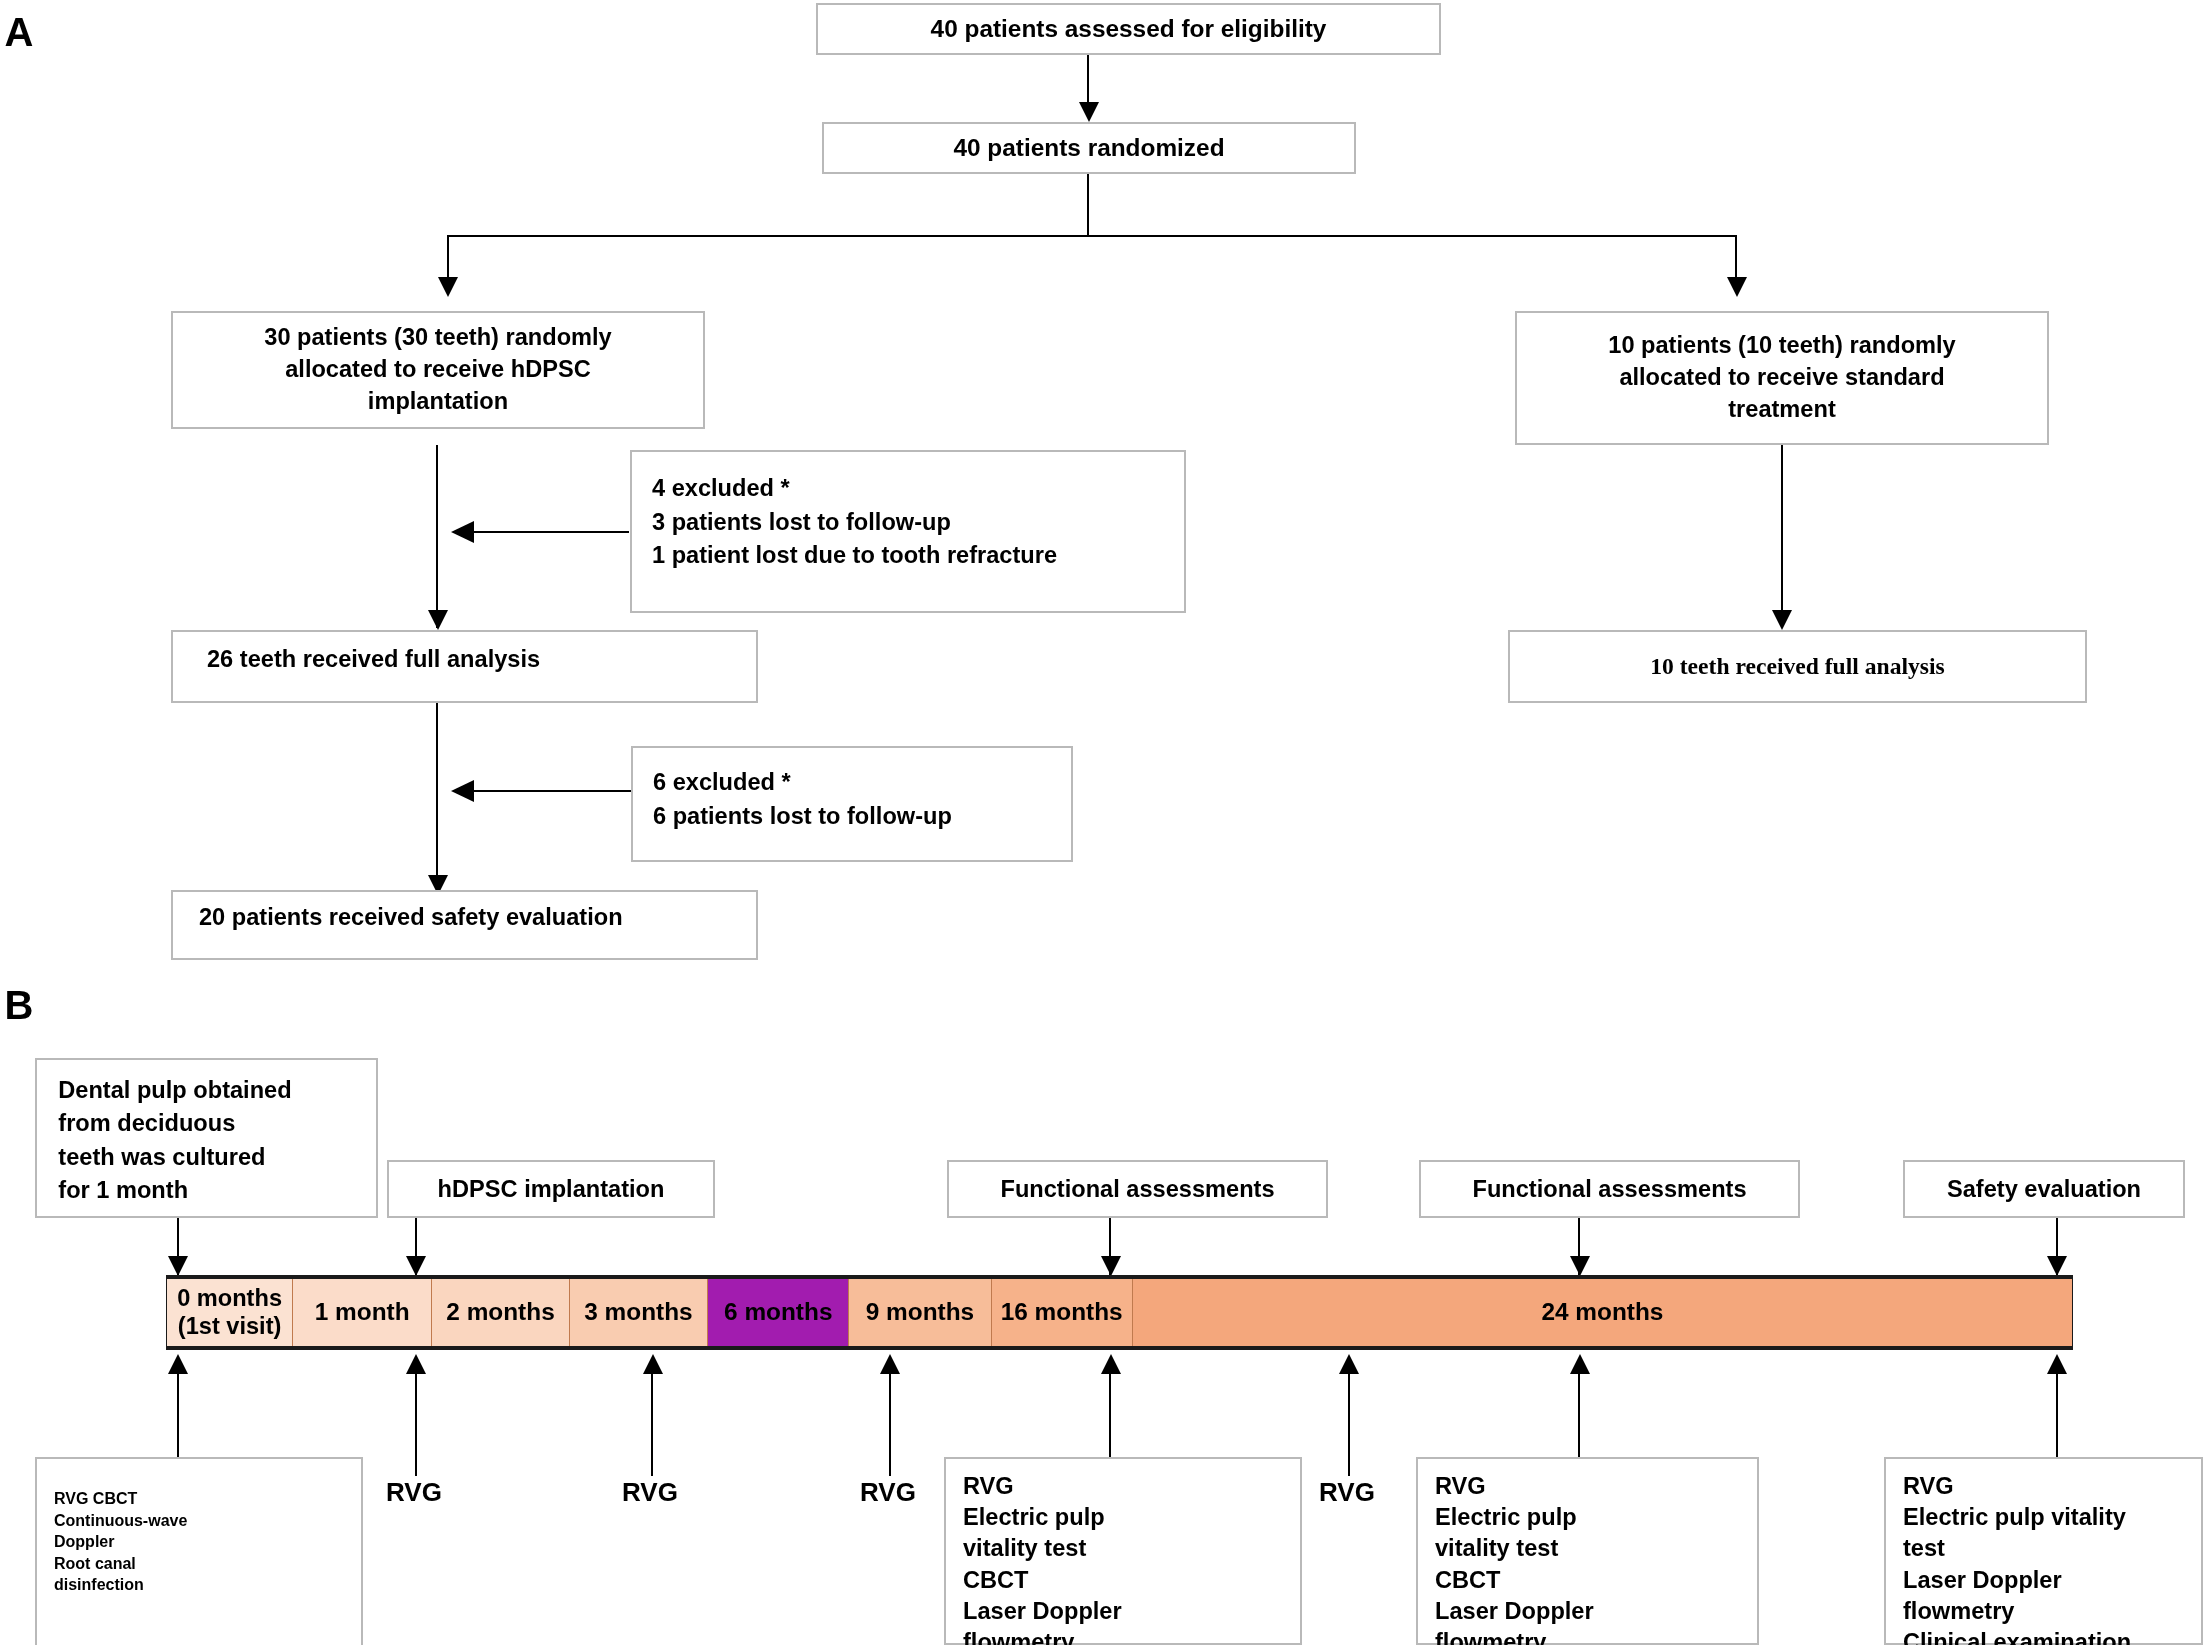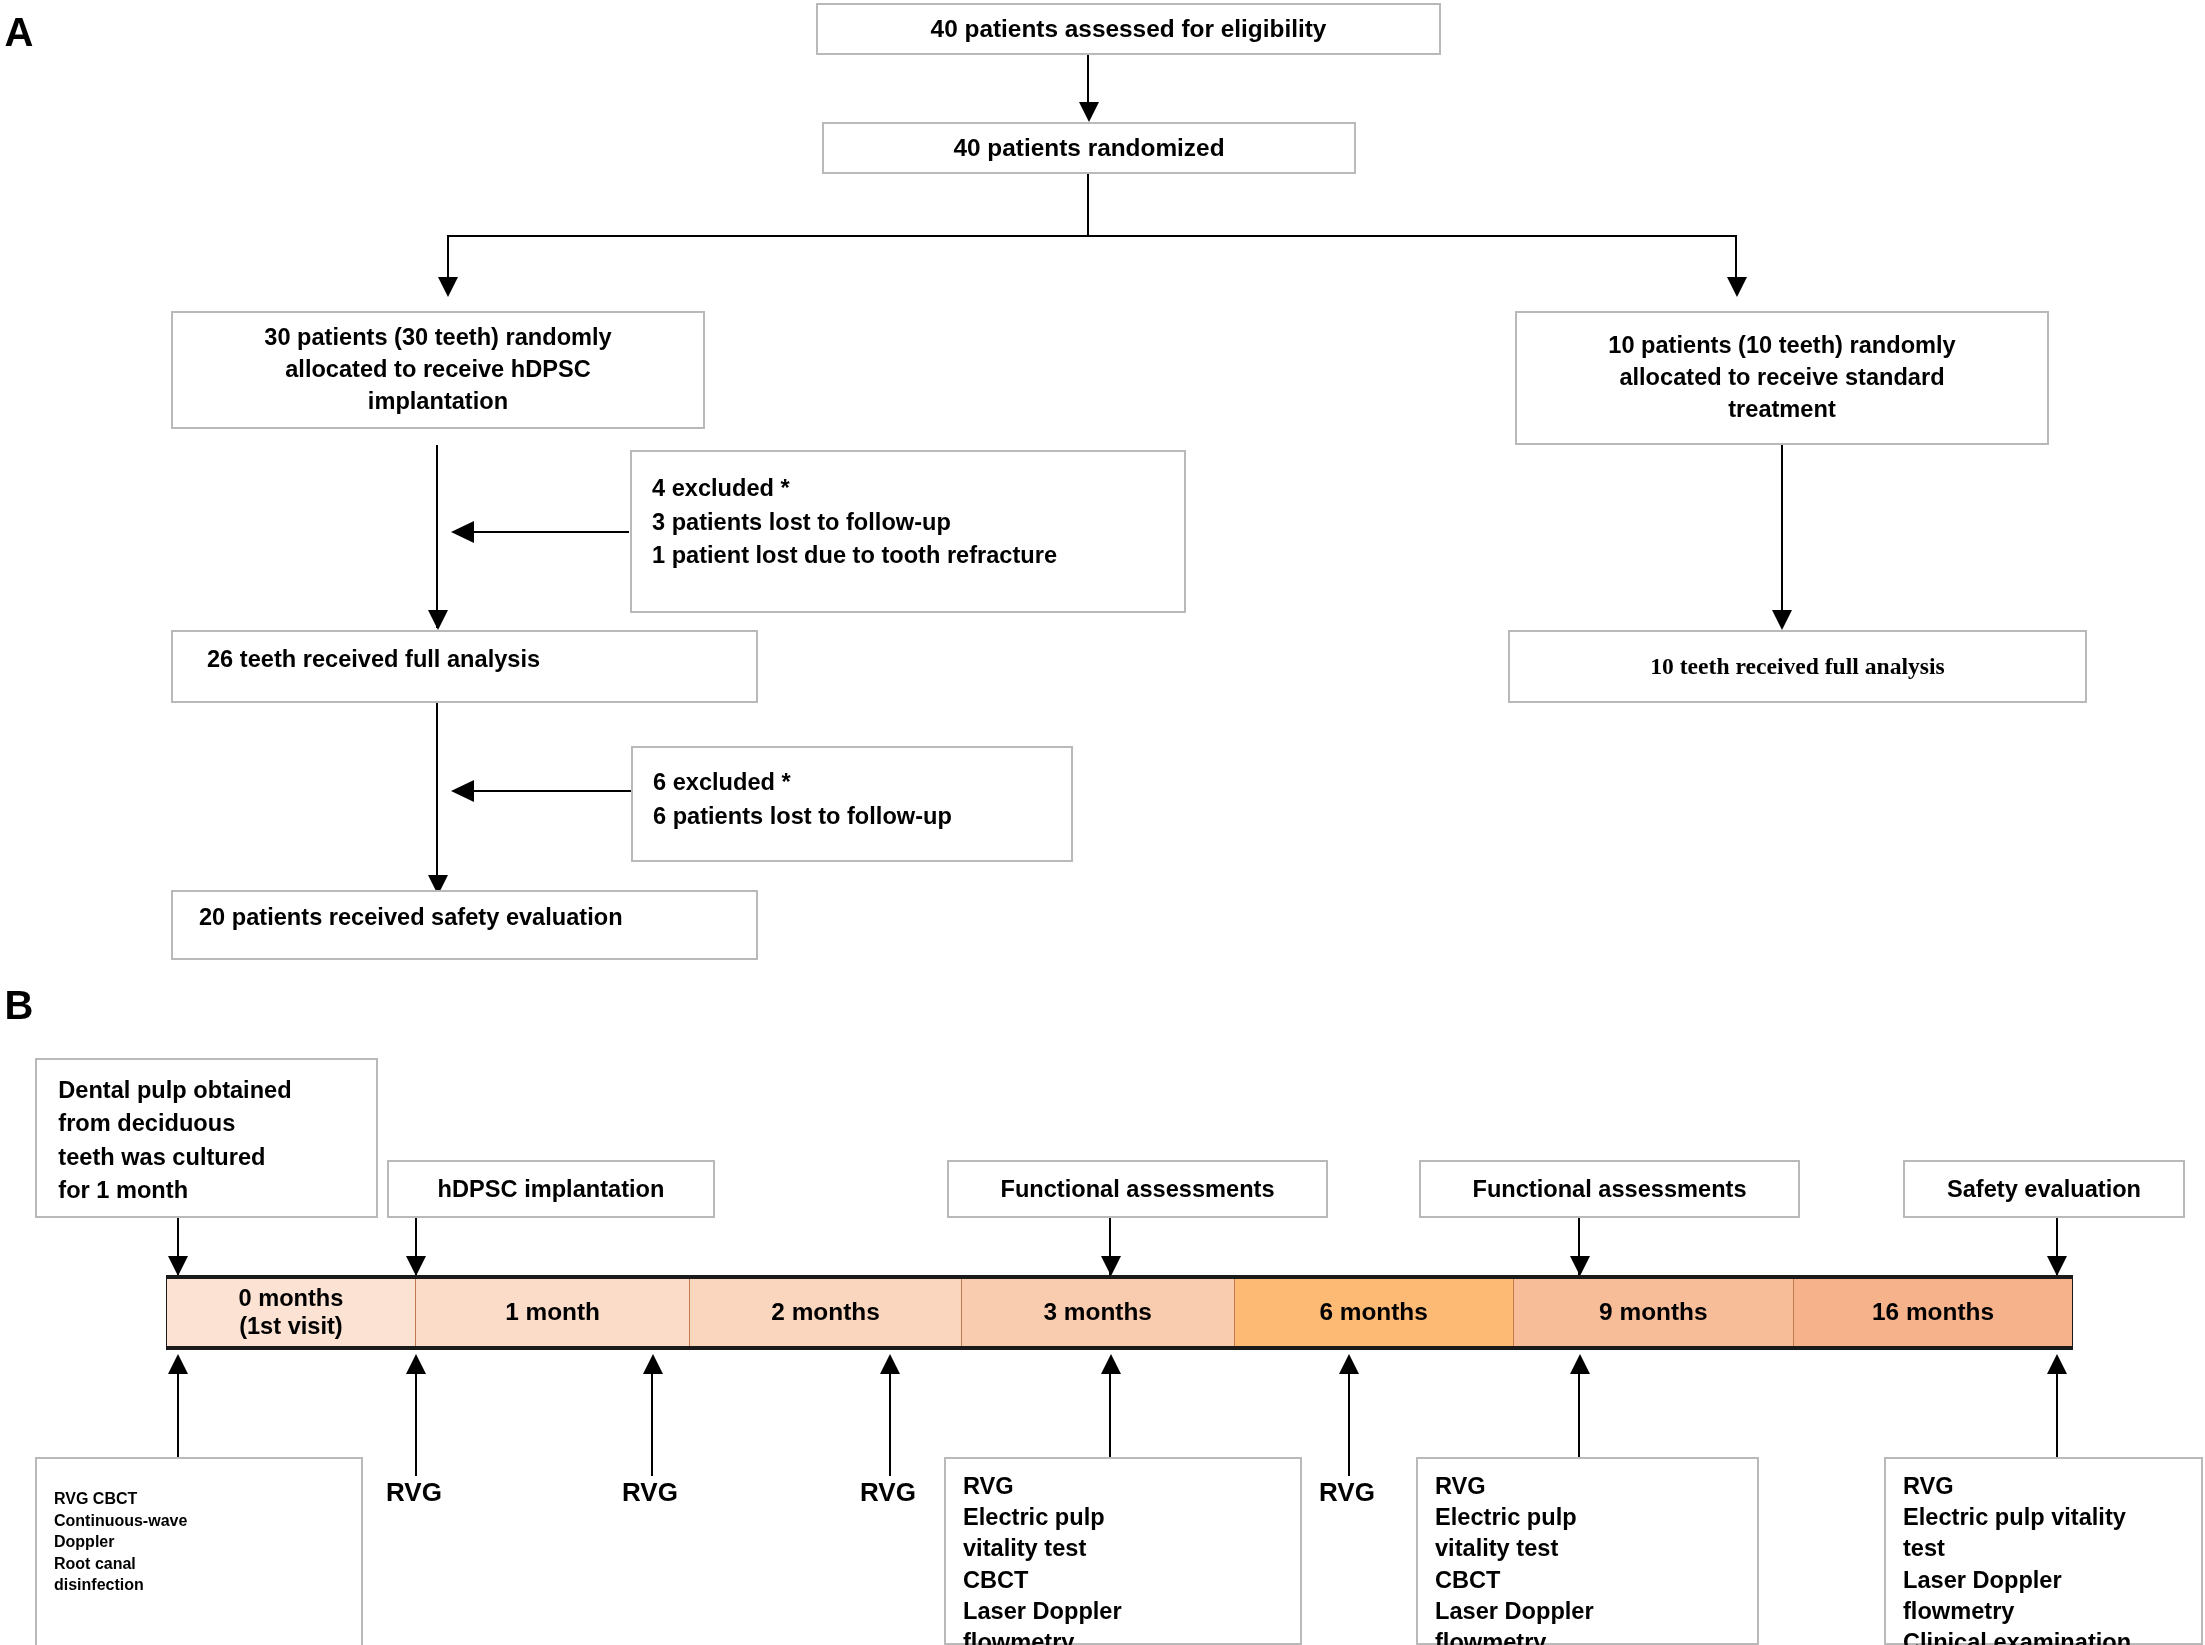--- a/index.html
+++ b/index.html
@@ -159,23 +159,24 @@
 </div>
 <div class="vline" style="left:2056px;top:1218px;height:59px;"></div>
 <div class="arrow-down" style="left:2047px;top:1256px;"></div>
 
 <div id="timeline-bar" style="left:166px;top:1275px;width:1907px;height:75px;">
     <div class="tl-seg" style="background: rgb(251, 226, 210); flex: 165 0 0px; font-size: 23.6px;">0 months
 (1st visit)</div>
     <div class="tl-seg" style="background: rgb(251, 220, 201); flex: 182 0 0px; font-size: 24.4px;">1 month</div>
     <div class="tl-seg" style="background: rgb(250, 214, 191); flex: 180 0 0px; font-size: 24.4px;">2 months</div>
     <div class="tl-seg" style="background: rgb(249, 204, 176); flex: 181 0 0px; font-size: 24.4px;">3 months</div>
-    <div class="tl-seg" style="background: #fdba74; flex: 185 0 0px; font-size: 24.4px;">6 months</div>
+    <div class="tl-seg" style="background: #a21caf; flex: 185 0 0px; font-size: 24.4px;">6 months</div>
     <div class="tl-seg" style="background: rgb(247, 189, 153); flex: 186 0 0px; font-size: 24.4px;">9 months</div>
     <div class="tl-seg" style="background: rgb(246, 178, 138); flex: 185 0 0px; font-size: 24.4px;">16 months</div>
+    <div class="tl-seg" style="background: rgb(244, 167, 124); flex: 1238 0 0px; font-size: 24.4px;">24 months</div>
   </div>
 
 <div class="arrow-up" style="left:168px;top:1354px;"></div>
 <div class="vline" style="left:177px;top:1369px;height:90px;"></div>
 <div class="box left" style="left:35px;top:1457px;width:328px;height:202px;font-size:16px;line-height:1.35;padding:29px 0 0 17px;">
   <span class="txt">RVG  CBCT
 Continuous-wave
 Doppler
 Root canal
 disinfection</span>

